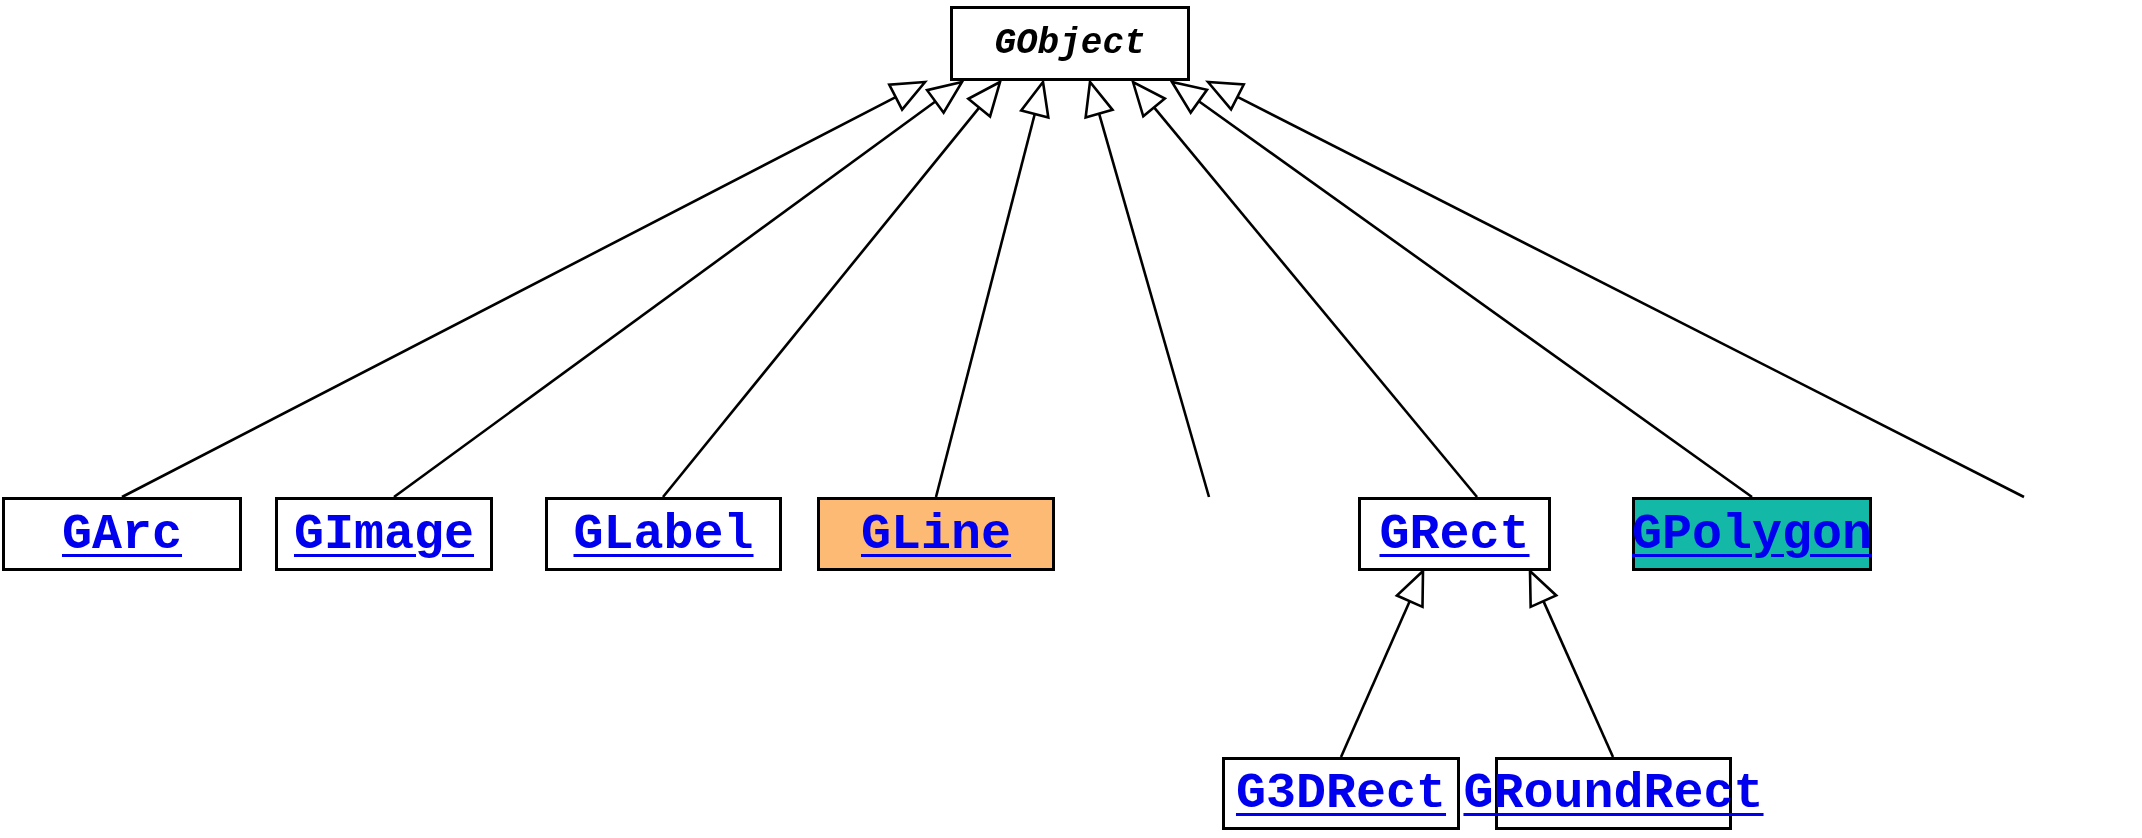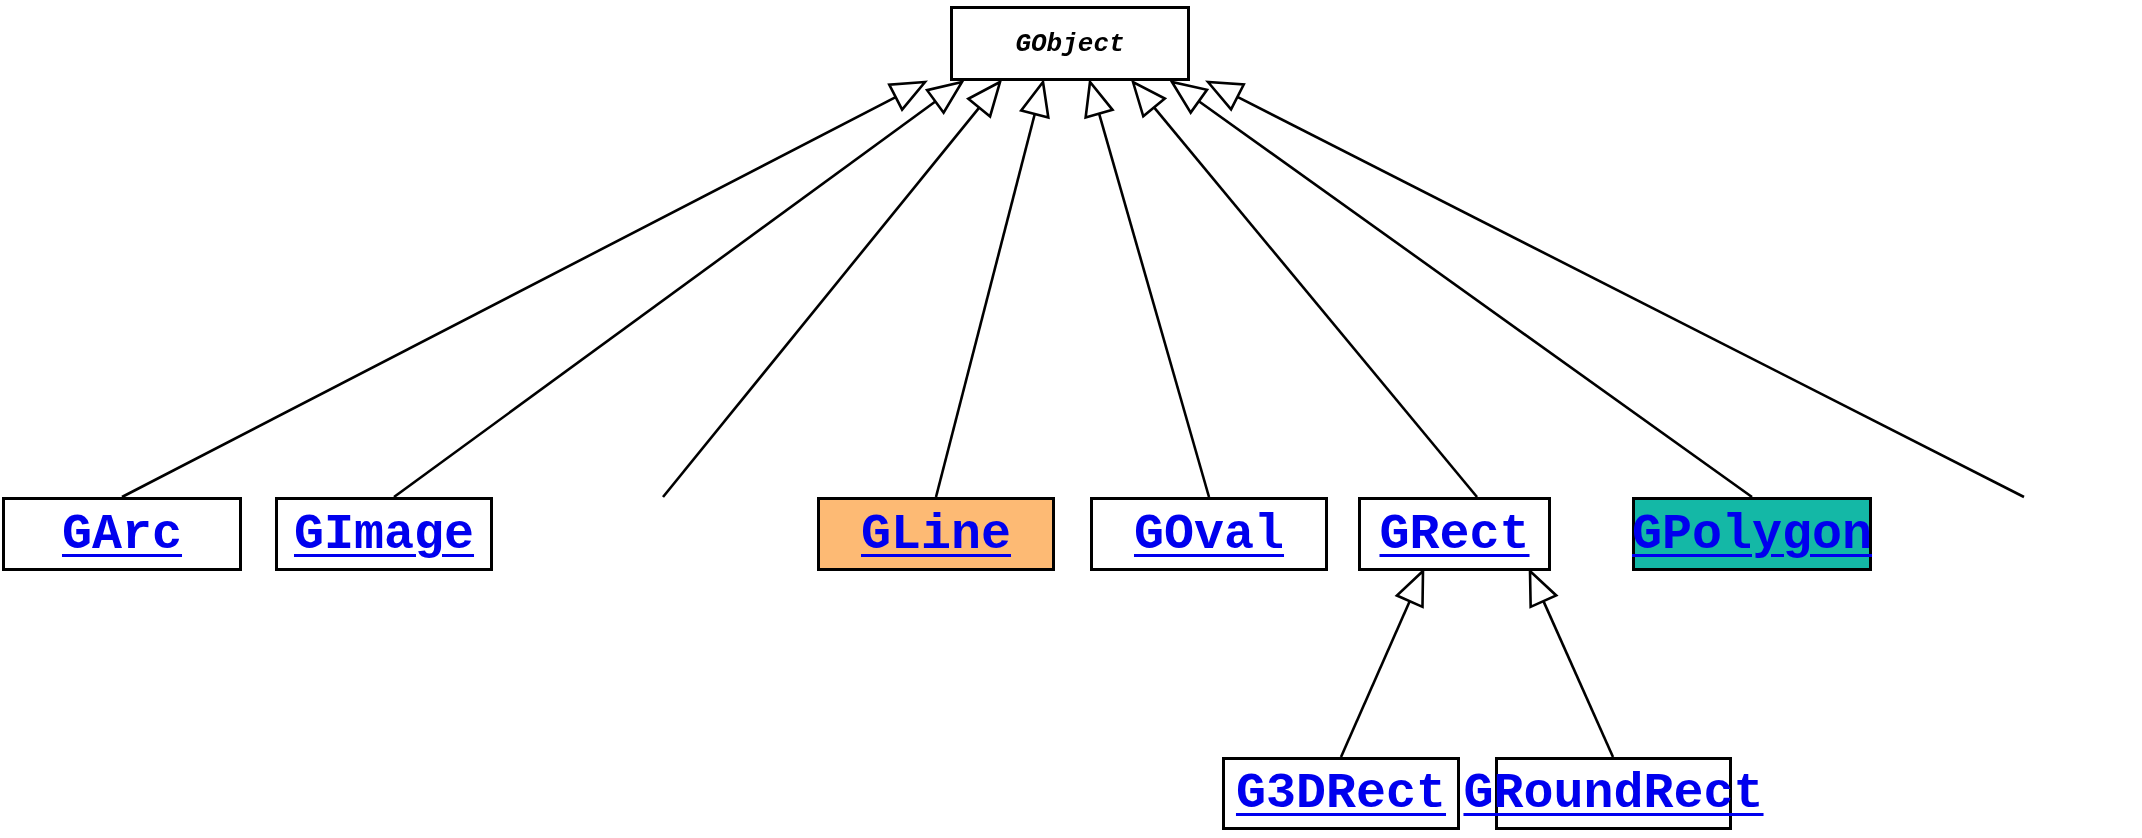--- a/index.html
+++ b/index.html
@@ -34,21 +34,21 @@
     color: #0000EE;
     text-decoration: underline;
     text-decoration-thickness: 3px;
     text-underline-offset: 6px;
     cursor: pointer;
   }
   .root-label {
     font-family: "Liberation Mono", "DejaVu Sans Mono", monospace;
     font-weight: bold;
     font-style: italic;
-    font-size: 26px;
+    font-size: 36px;
     color: #000000;
   }
   
   #n-gobject    { left: 950px;  top: 6px;   width: 240px; height: 75px; }
   #n-garc       { left: 2px;    top: 497px; width: 240px; height: 74px; }
   #n-gimage     { left: 275px;  top: 497px; width: 218px; height: 74px; }
   #n-glabel     { left: 545px;  top: 497px; width: 237px; height: 74px; }
   #n-gline      { left: 817px;  top: 497px; width: 238px; height: 74px; }
   #n-goval      { left: 1090px; top: 497px; width: 238px; height: 74px; }
   #n-grect      { left: 1358px; top: 497px; width: 193px; height: 74px; }
@@ -88,25 +88,25 @@
   <div class="node" id="n-gobject" style="background: rgb(255, 255, 255); border-color: rgb(0, 0, 0);">
     <span class="root-label" style="color: rgb(0, 0, 0);">GObject</span>
   </div>
 
   <div class="node" id="n-garc" style="background: rgb(255, 255, 255); border-color: rgb(0, 0, 0);">
     <a class="class-link" style="color: rgb(0, 0, 238);">GArc</a>
   </div>
   <div class="node" id="n-gimage" style="background: rgb(255, 255, 255); border-color: rgb(0, 0, 0);">
     <a class="class-link" style="color: rgb(0, 0, 238);">GImage</a>
   </div>
+  <div class="node" id="n-glabel" style="background: rgb(255, 255, 255); border-color: rgb(0, 0, 0);">
+    <a class="class-link" style="color: rgb(0, 0, 238);">GLabel</a>
+  </div>
   <div class="node" id="n-gline" style="background: #fdba74; border-color: rgb(0, 0, 0);">
     <a class="class-link" style="color: rgb(0, 0, 238);">GLine</a>
-  </div>
-  <div class="node" id="n-goval" style="background: rgb(255, 255, 255); border-color: rgb(0, 0, 0);">
-    <a class="class-link" style="color: rgb(0, 0, 238);">GOval</a>
   </div>
   <div class="node" id="n-grect" style="background: rgb(255, 255, 255); border-color: rgb(0, 0, 0);">
     <a class="class-link" style="color: rgb(0, 0, 238);">GRect</a>
   </div>
   <div class="node" id="n-gpolygon" style="background: #14b8a6; border-color: rgb(0, 0, 0);">
     <a class="class-link" style="color: rgb(0, 0, 238);">GPolygon</a>
   </div>
 
   <div class="node" id="n-g3drect" style="background: rgb(255, 255, 255); border-color: rgb(0, 0, 0);">
     <a class="class-link" style="color: rgb(0, 0, 238);">G3DRect</a>

